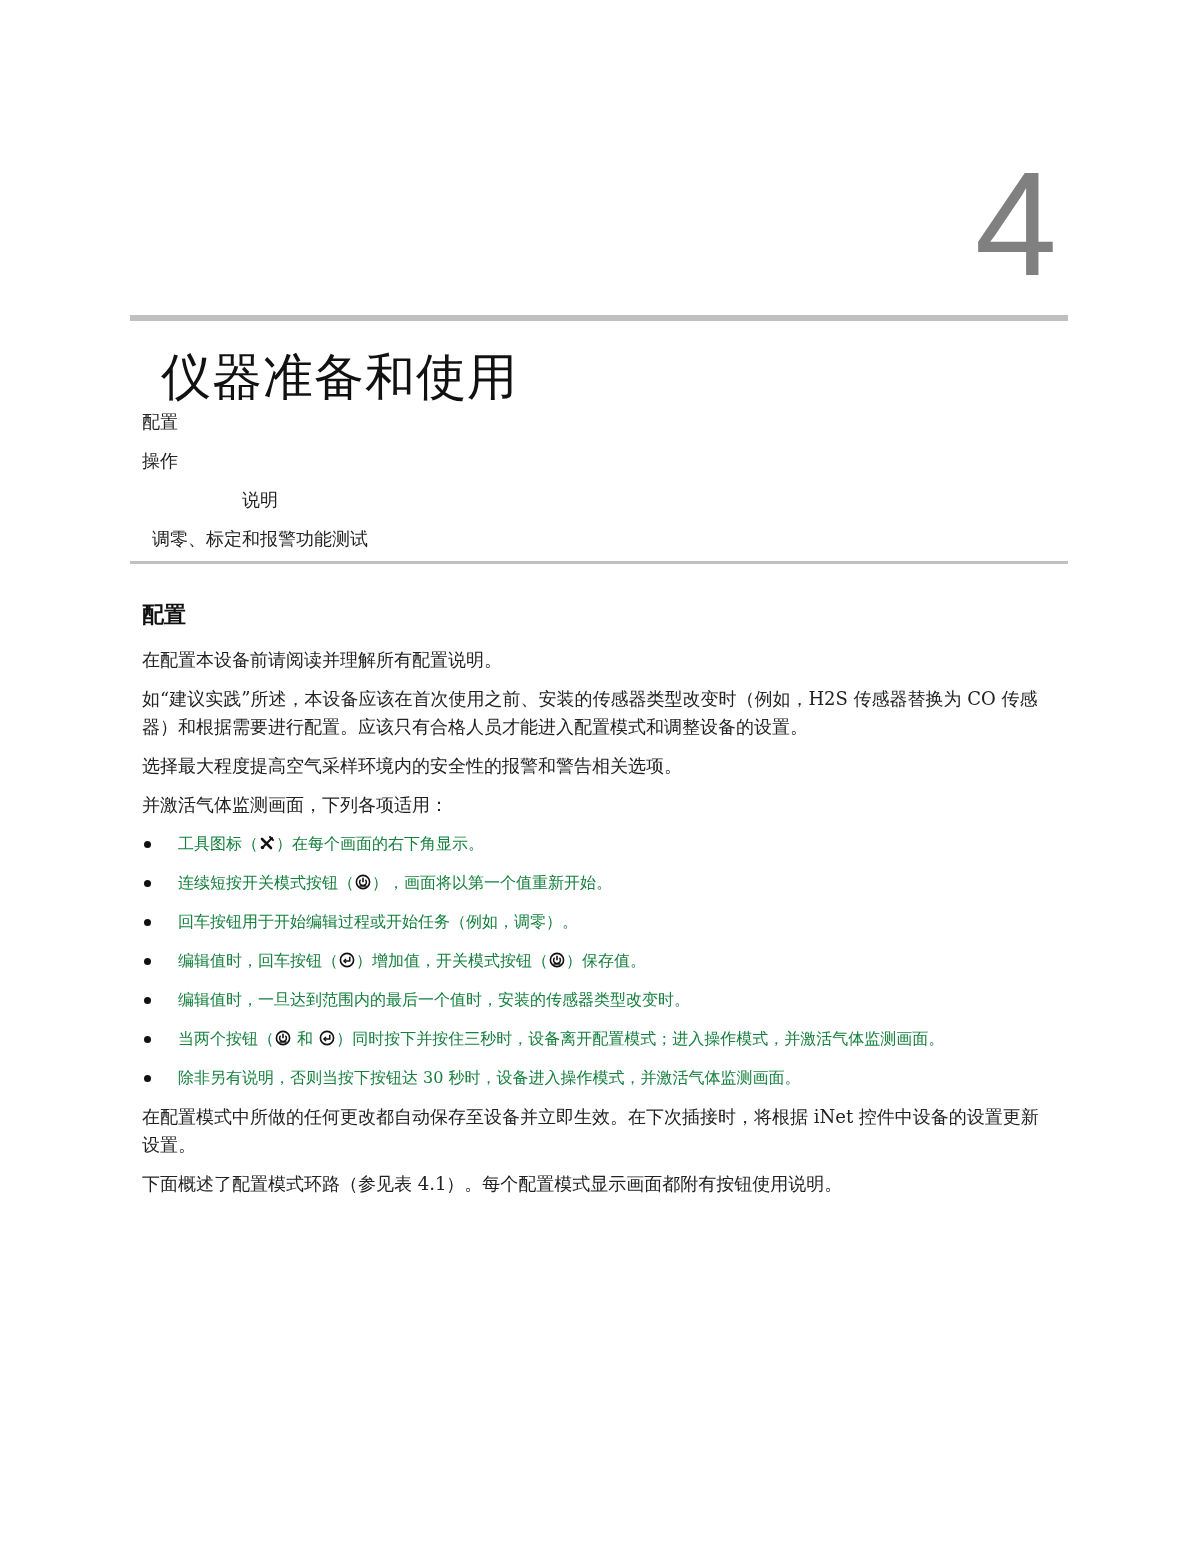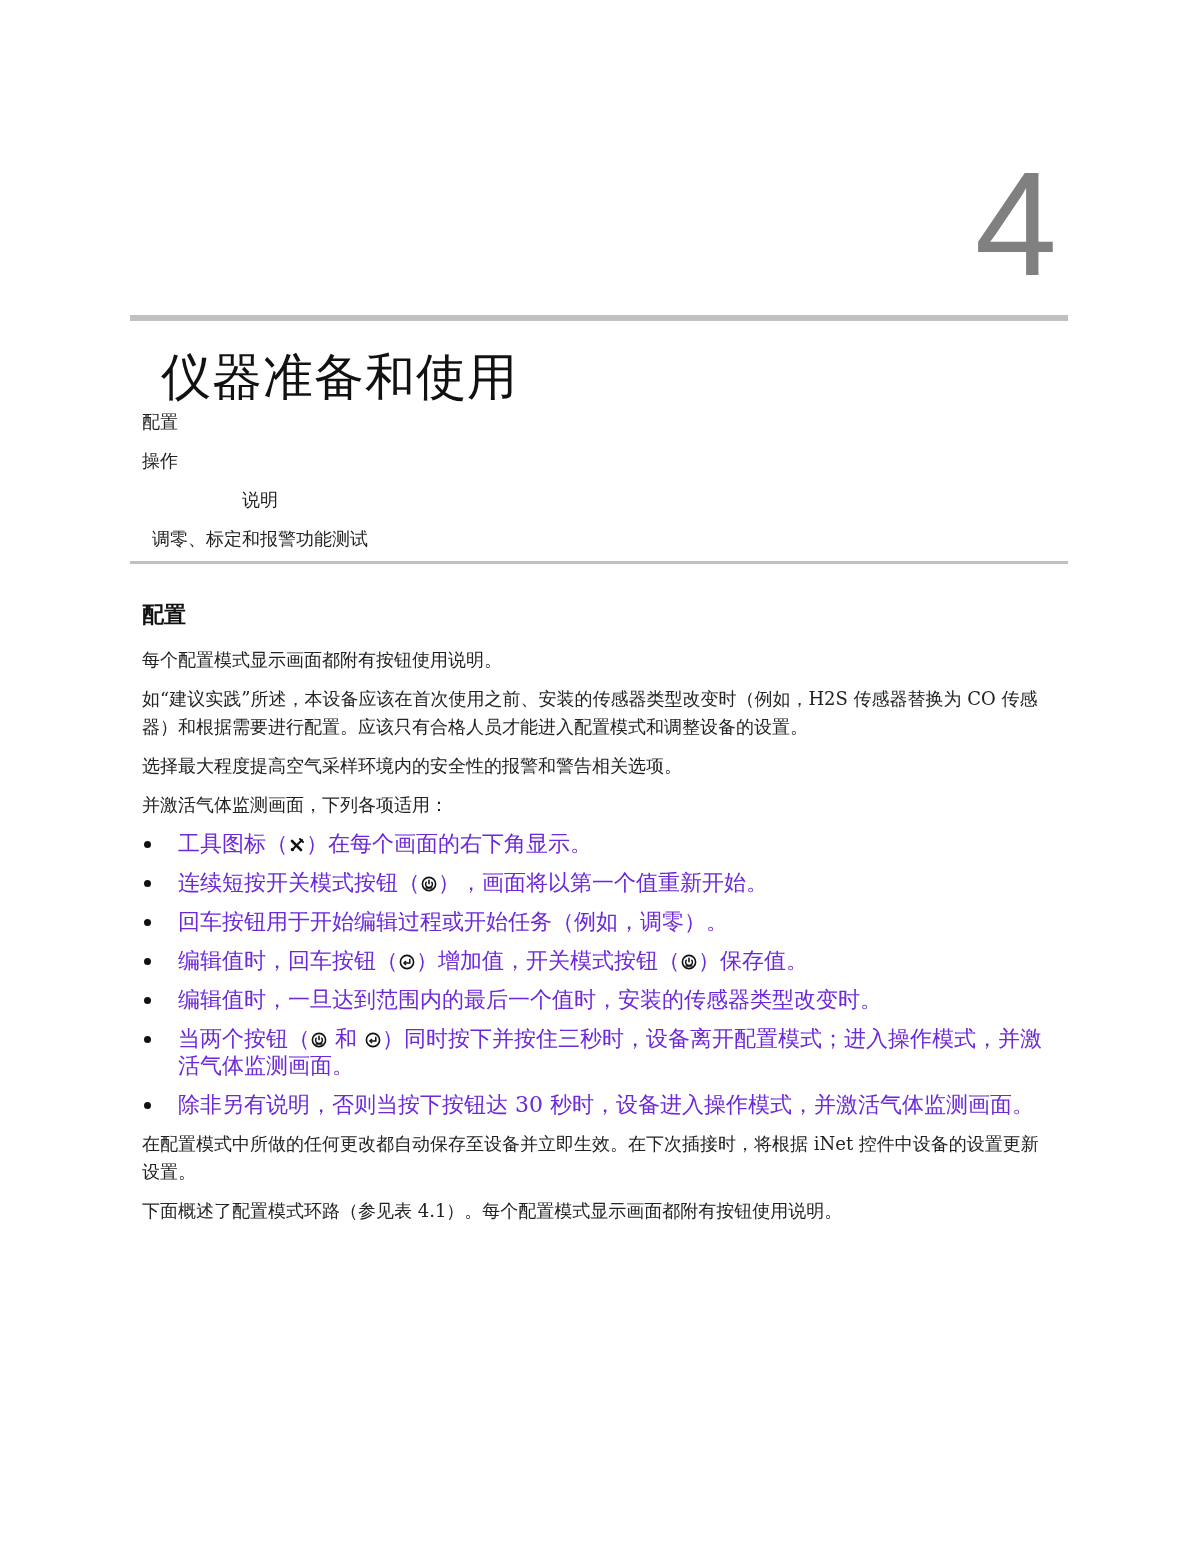--- a/index.html
+++ b/index.html
@@ -89,23 +89,23 @@
     }
     .bullets {
       margin: 0 0 11px 0;
       padding: 0;
       list-style: none;
     }
     .bullets li {
       position: relative;
       padding-left: 36px;
       margin: 0 0 12px 0;
-      font-size: 22px;
+      font-size: 16px;
       line-height: 27px;
-      color: #6d28d9;
+      color: #15803d;
     }
     .bullets li .dot {
       position: absolute;
       left: 2px;
       top: 11px;
       width: 7px;
       height: 7px;
       border-radius: 50%;
       background: #111111;
     }
@@ -146,21 +146,21 @@
     <li>操作</li>
     <li class="sub">说明</li>
     <li class="sub">调零、标定和报警功能测试</li>
   </ul>
 
   <div class="rule bottom"></div>
 
   <div class="content">
     <h2 class="section-heading">配置</h2>
 
-    <p class="para">每个配置模式显示画面都附有按钮使用说明。</p>
+    <p class="para">在配置本设备前请阅读并理解所有配置说明。</p>
     <p class="para">如“建议实践”所述，本设备应该在首次使用之前、安装的传感器类型改变时（例如，H2S 传感器替换为 CO 传感器）和根据需要进行配置。应该只有合格人员才能进入配置模式和调整设备的设置。</p>
     <p class="para">选择最大程度提高空气采样环境内的安全性的报警和警告相关选项。</p>
     <p class="para">并激活气体监测画面，下列各项适用：</p>
 
     <ul class="bullets">
       <li>
         <span class="dot"></span>
         <span>工具图标（</span><span class="icon"><svg viewBox="0 0 16 16">
               <path d="M3 4 L12 13" stroke="#111" stroke-width="2.6" stroke-linecap="round"></path>
               <path d="M13 3 L5 11" stroke="#111" stroke-width="2" stroke-linecap="round"></path>

